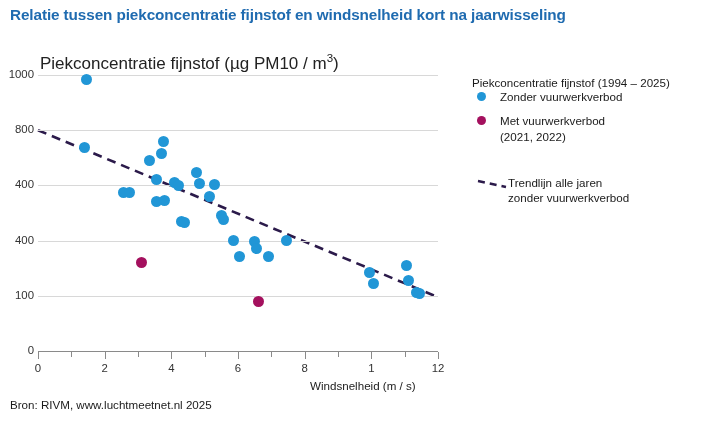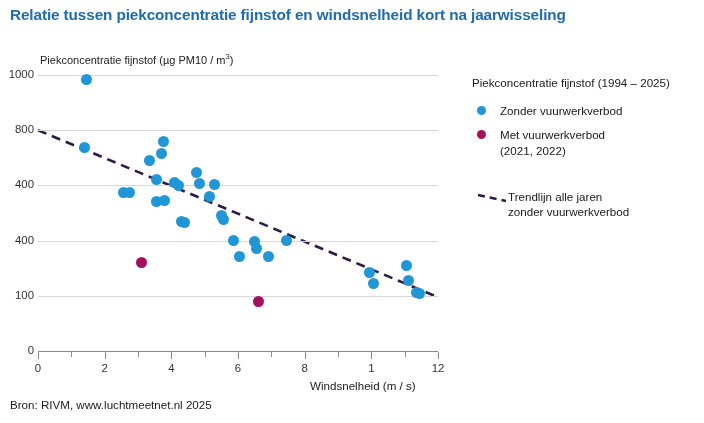--- a/index.html
+++ b/index.html
@@ -89,21 +89,21 @@
     text-align: center;
     font-size: 11.4px;
     color: #333333;
   }
 
   
   #y-axis-title {
     position: absolute;
     left: 40px;
     top: 52px;
-    font-size: 11px;
+    font-size: 17px;
     color: #222222;
     white-space: nowrap;
   }
   #x-axis-title {
     position: absolute;
     left: 310px;
     top: 379px;
     font-size: 11.6px;
     color: #222222;
     white-space: nowrap;
@@ -135,21 +135,21 @@
   
   #legend {
     position: absolute;
     left: 472px;
     top: 76px;
     width: 228px;
   }
   #legend-title {
     font-size: 11.6px;
     color: #1a1a1a;
-    margin-bottom: 14px;
+    margin-bottom: 0;
     white-space: nowrap;
   }
   .legend-row {
     display: flex;
     align-items: flex-start;
     margin-bottom: 9px;
   }
   .legend-swatch {
     width: 28px;
     flex: 0 0 28px;

